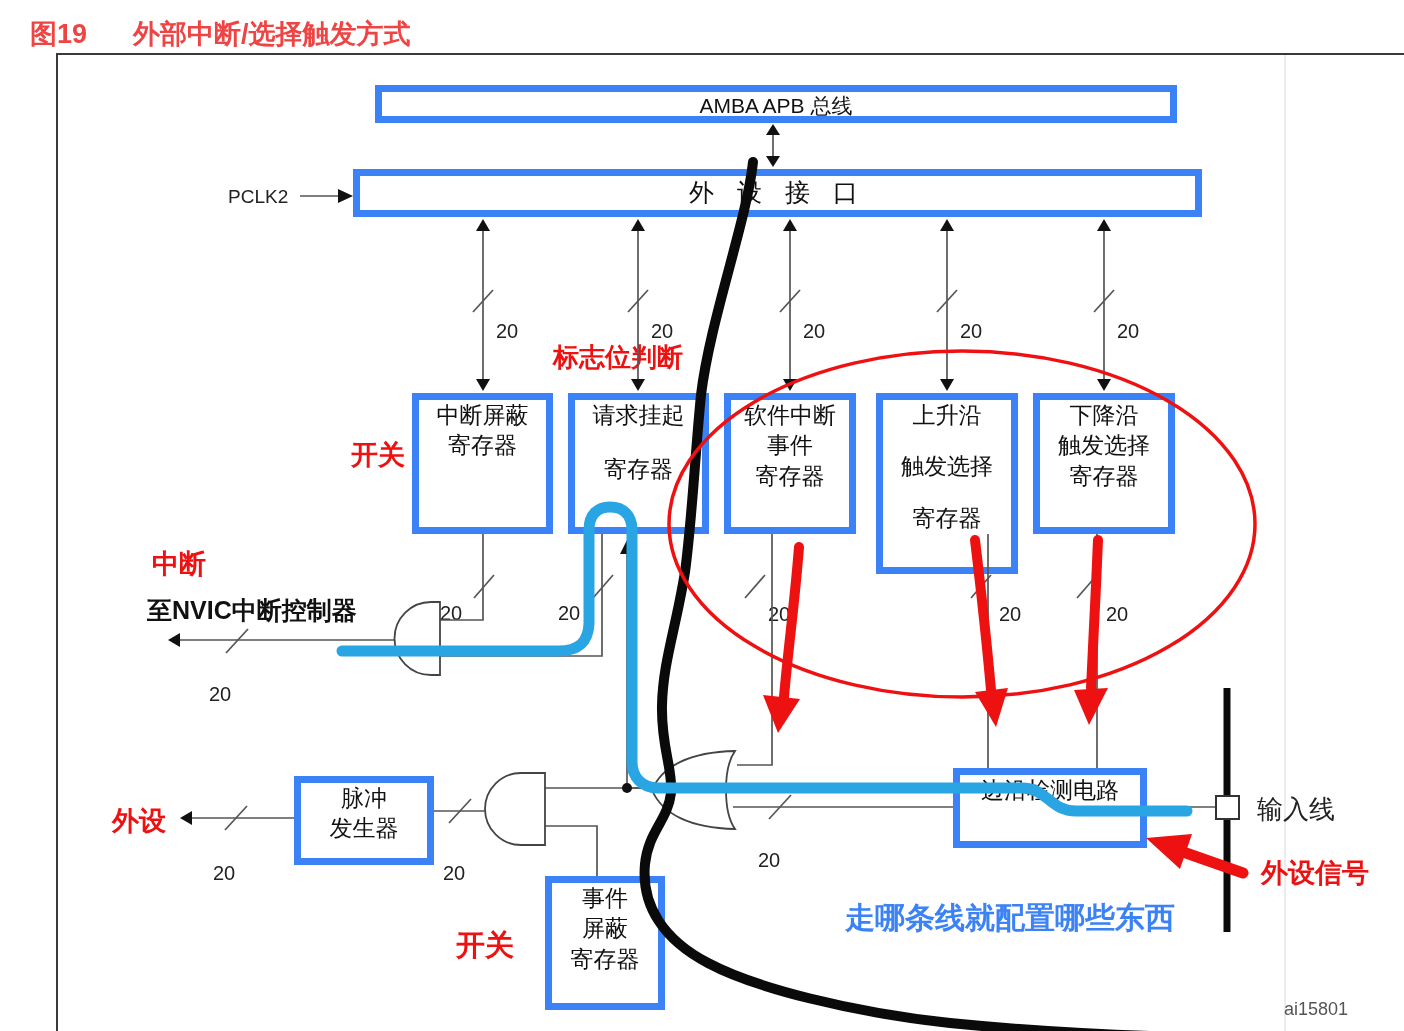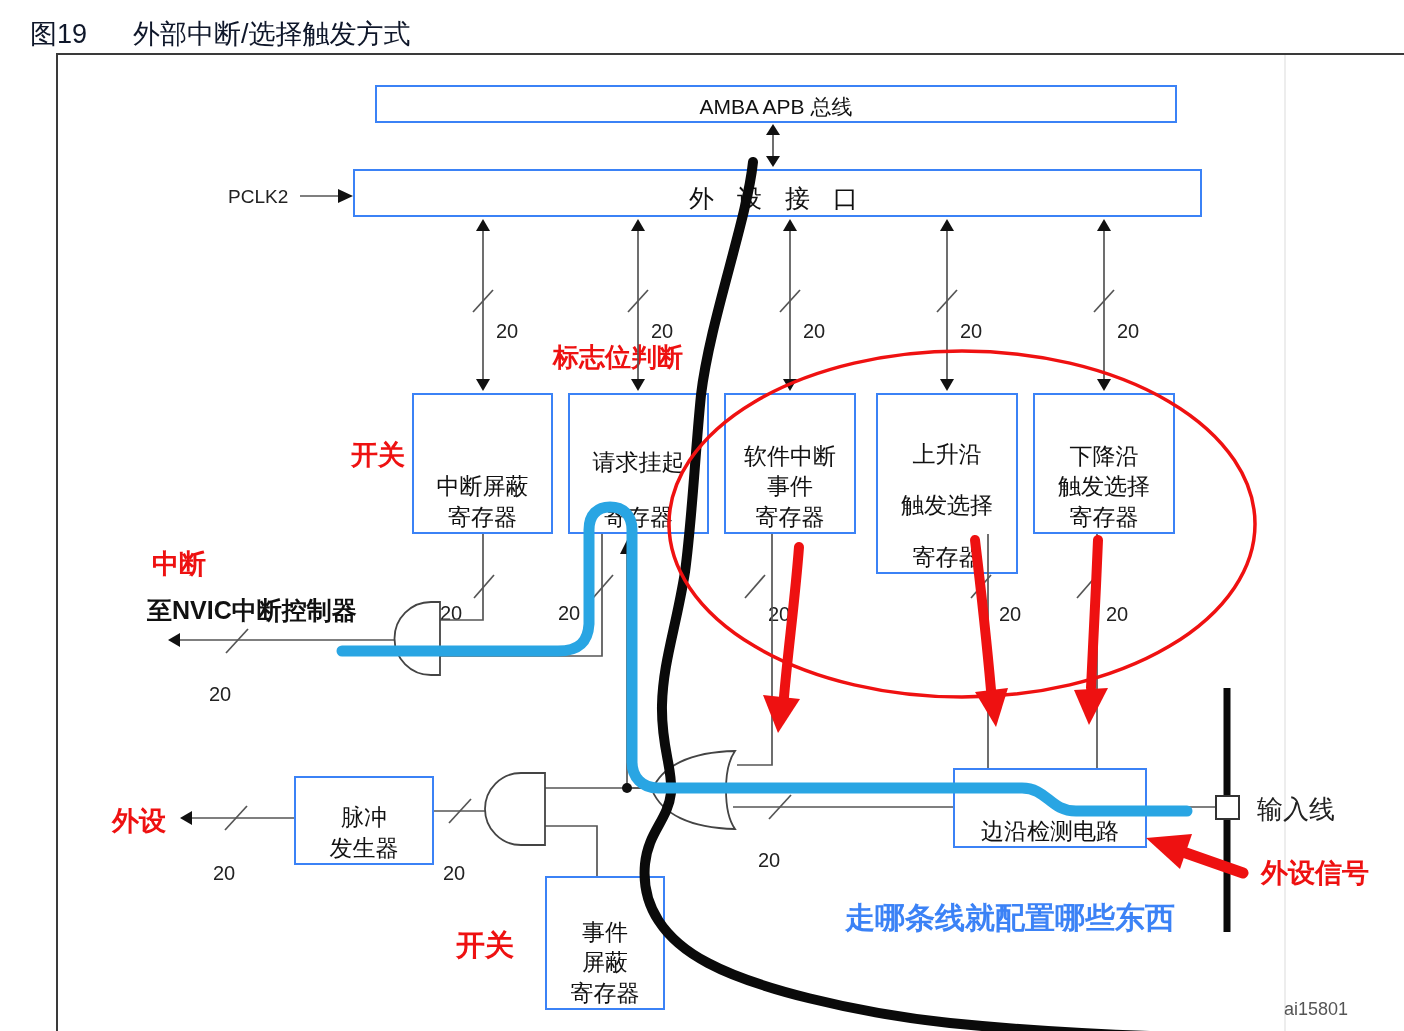--- a/index.html
+++ b/index.html
@@ -1,25 +1,25 @@
 <!DOCTYPE html>
 <html><head>
 <meta charset="utf-8">
 <style>
   html,body{margin:0;padding:0;background:#fff;}
   #stage{position:relative;width:1404px;height:1031px;background:#ffffff;overflow:hidden;
          font-family:"Liberation Sans",sans-serif;color:#1a1a1a;}
-  .bx{position:absolute;border:2px solid #3b82f6;background:#fff;display:flex;
-      flex-direction:column;align-items:center;justify-content:flex-end;
+  .bx{position:absolute;border:7px solid #3b82f6;background:#fff;display:flex;
+      flex-direction:column;align-items:center;justify-content:flex-start;
       text-align:center;font-size:23px;line-height:1.32;color:#111;box-sizing:border-box;}
   .lbl{position:absolute;white-space:nowrap;}
   .w20{font-size:20px;color:#222;margin-top:32px;}
   .red{color:#ee1111;font-weight:bold;}
   .blue{color:#3b82f6;font-weight:bold;}
-  .title{font-weight:normal;font-size:27px;color:#0f172a;}
+  .title{font-weight:bold;font-size:27px;color:#ef4444;}
   svg{position:absolute;left:0;top:0;pointer-events:none;}
   .frame{position:absolute;background:#3a3a3a;}
 </style>
 </head>
 <body>
 
 <div id="stage">
 
   <div class="lbl title" style="left:30px;top:16px;">图19</div>
   <div class="lbl title" style="left:133px;top:16px;">外部中断/选择触发方式</div>

